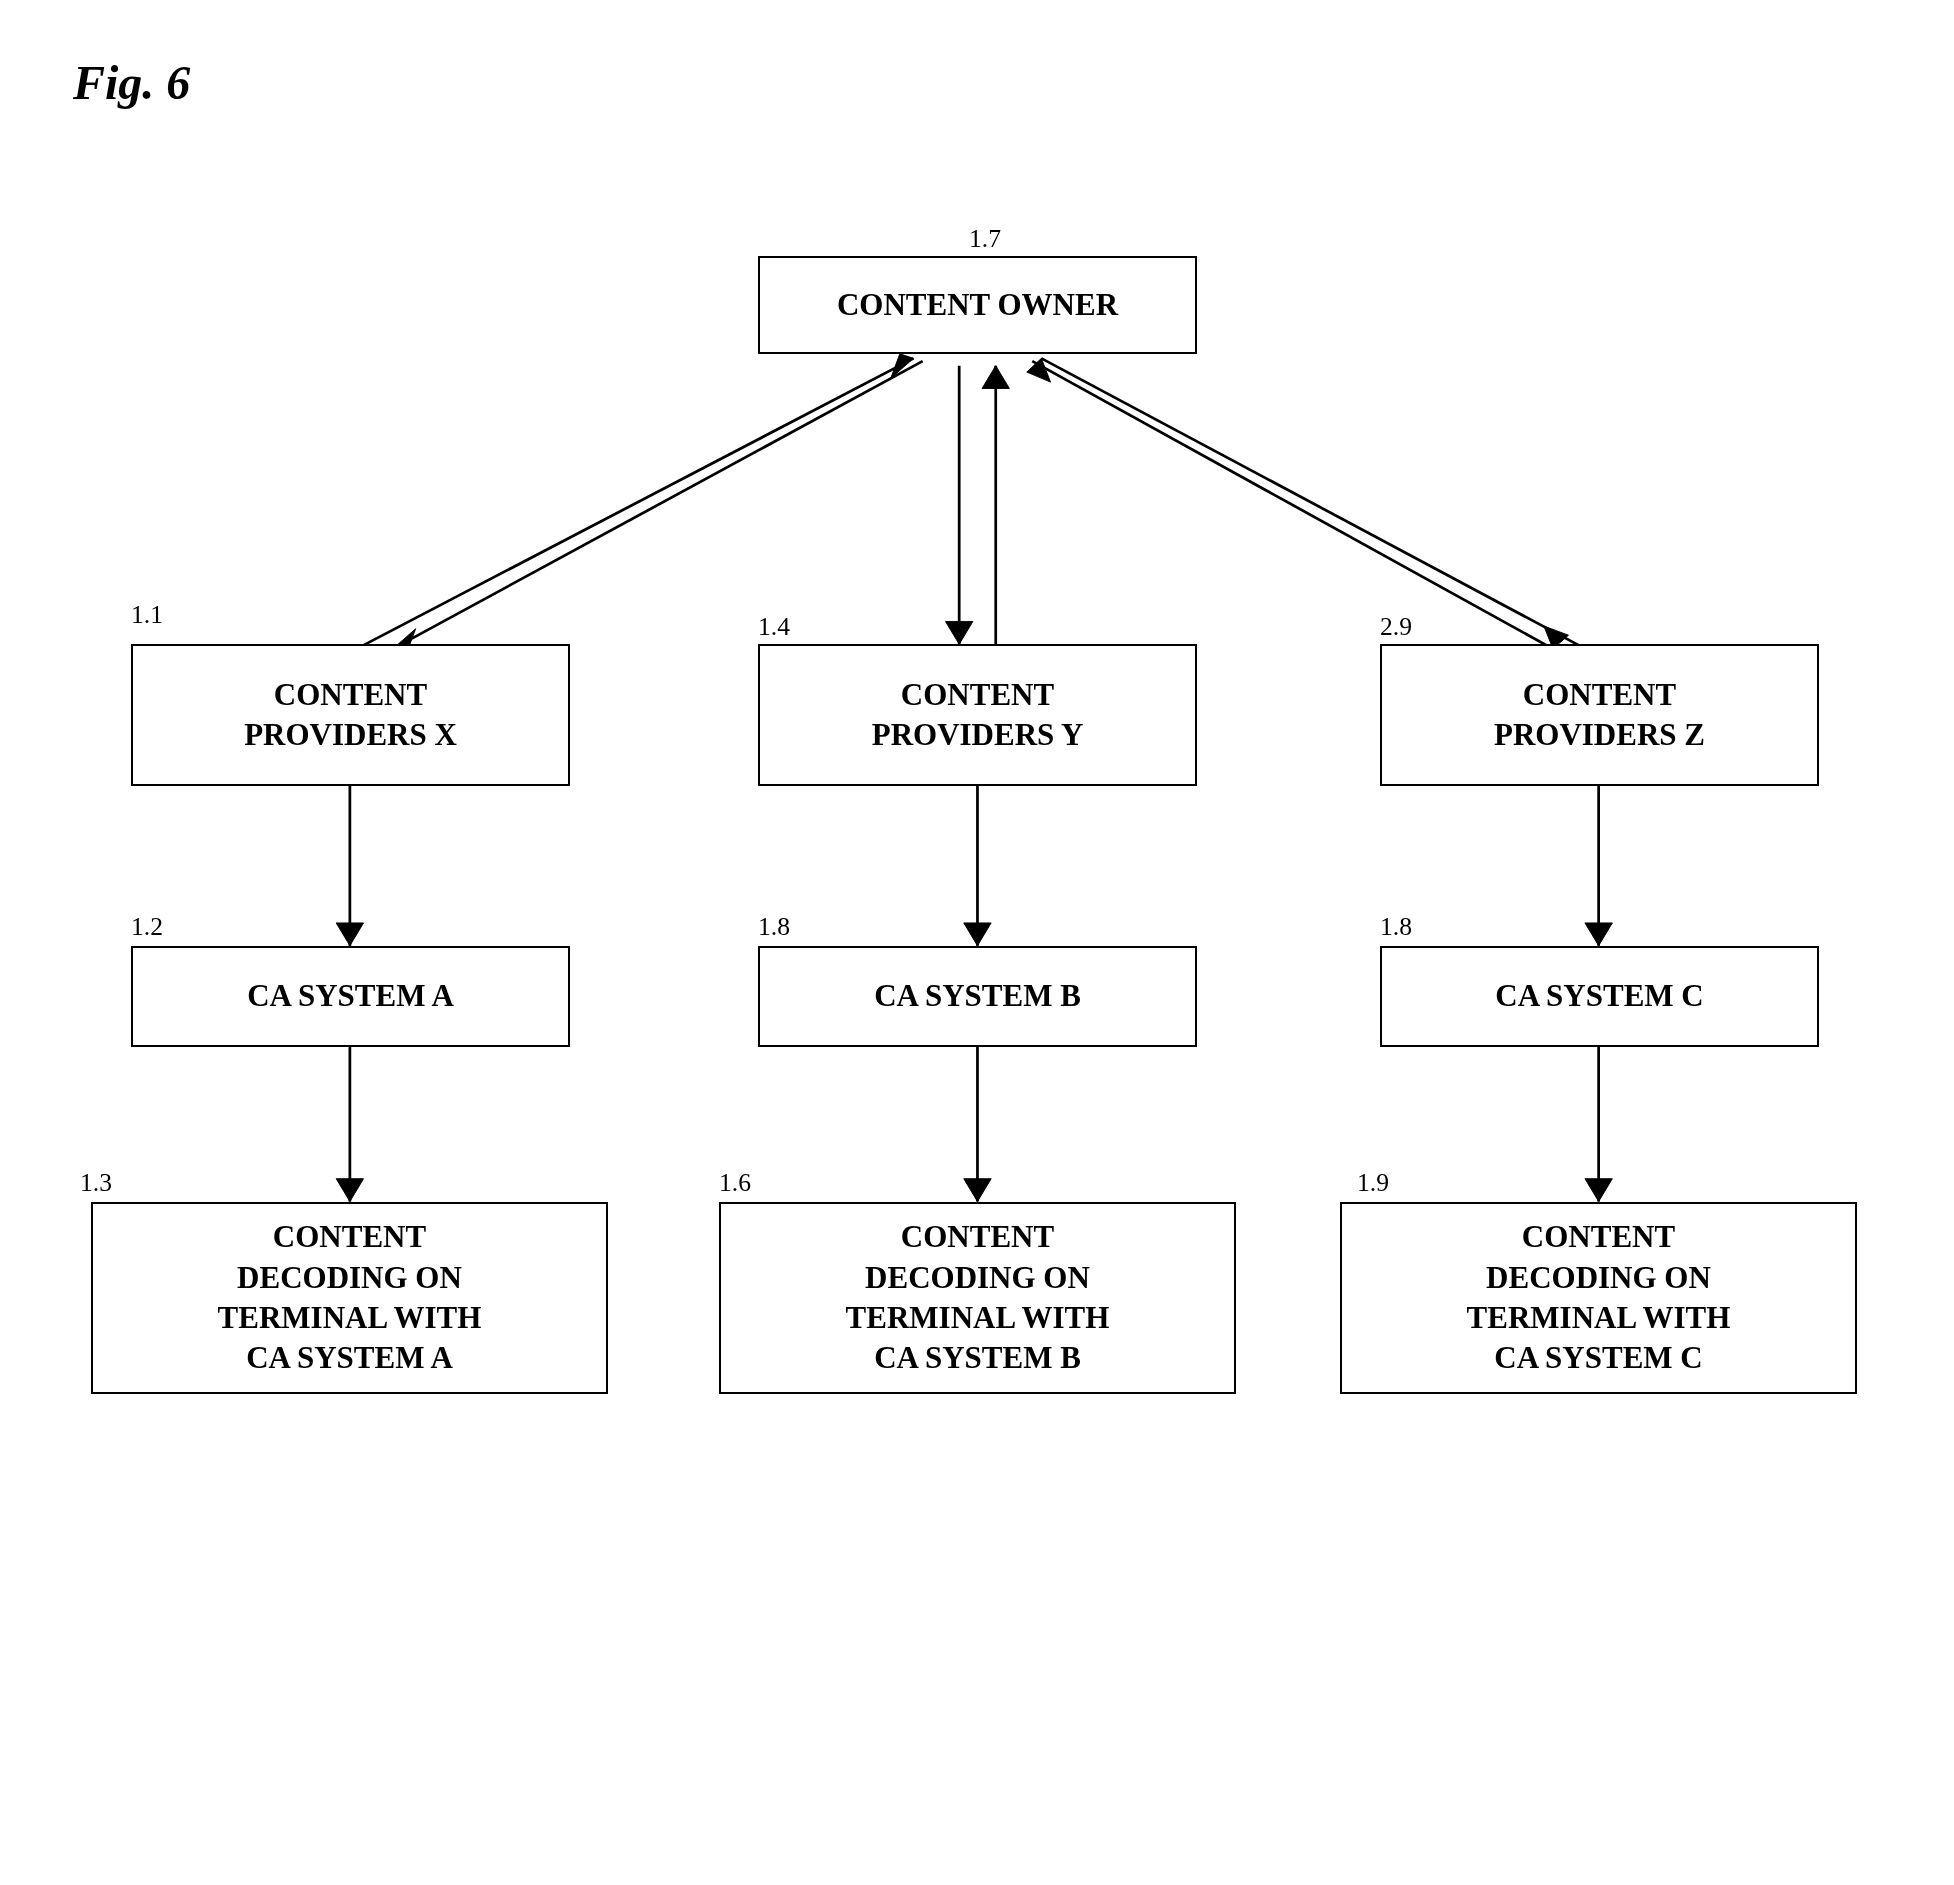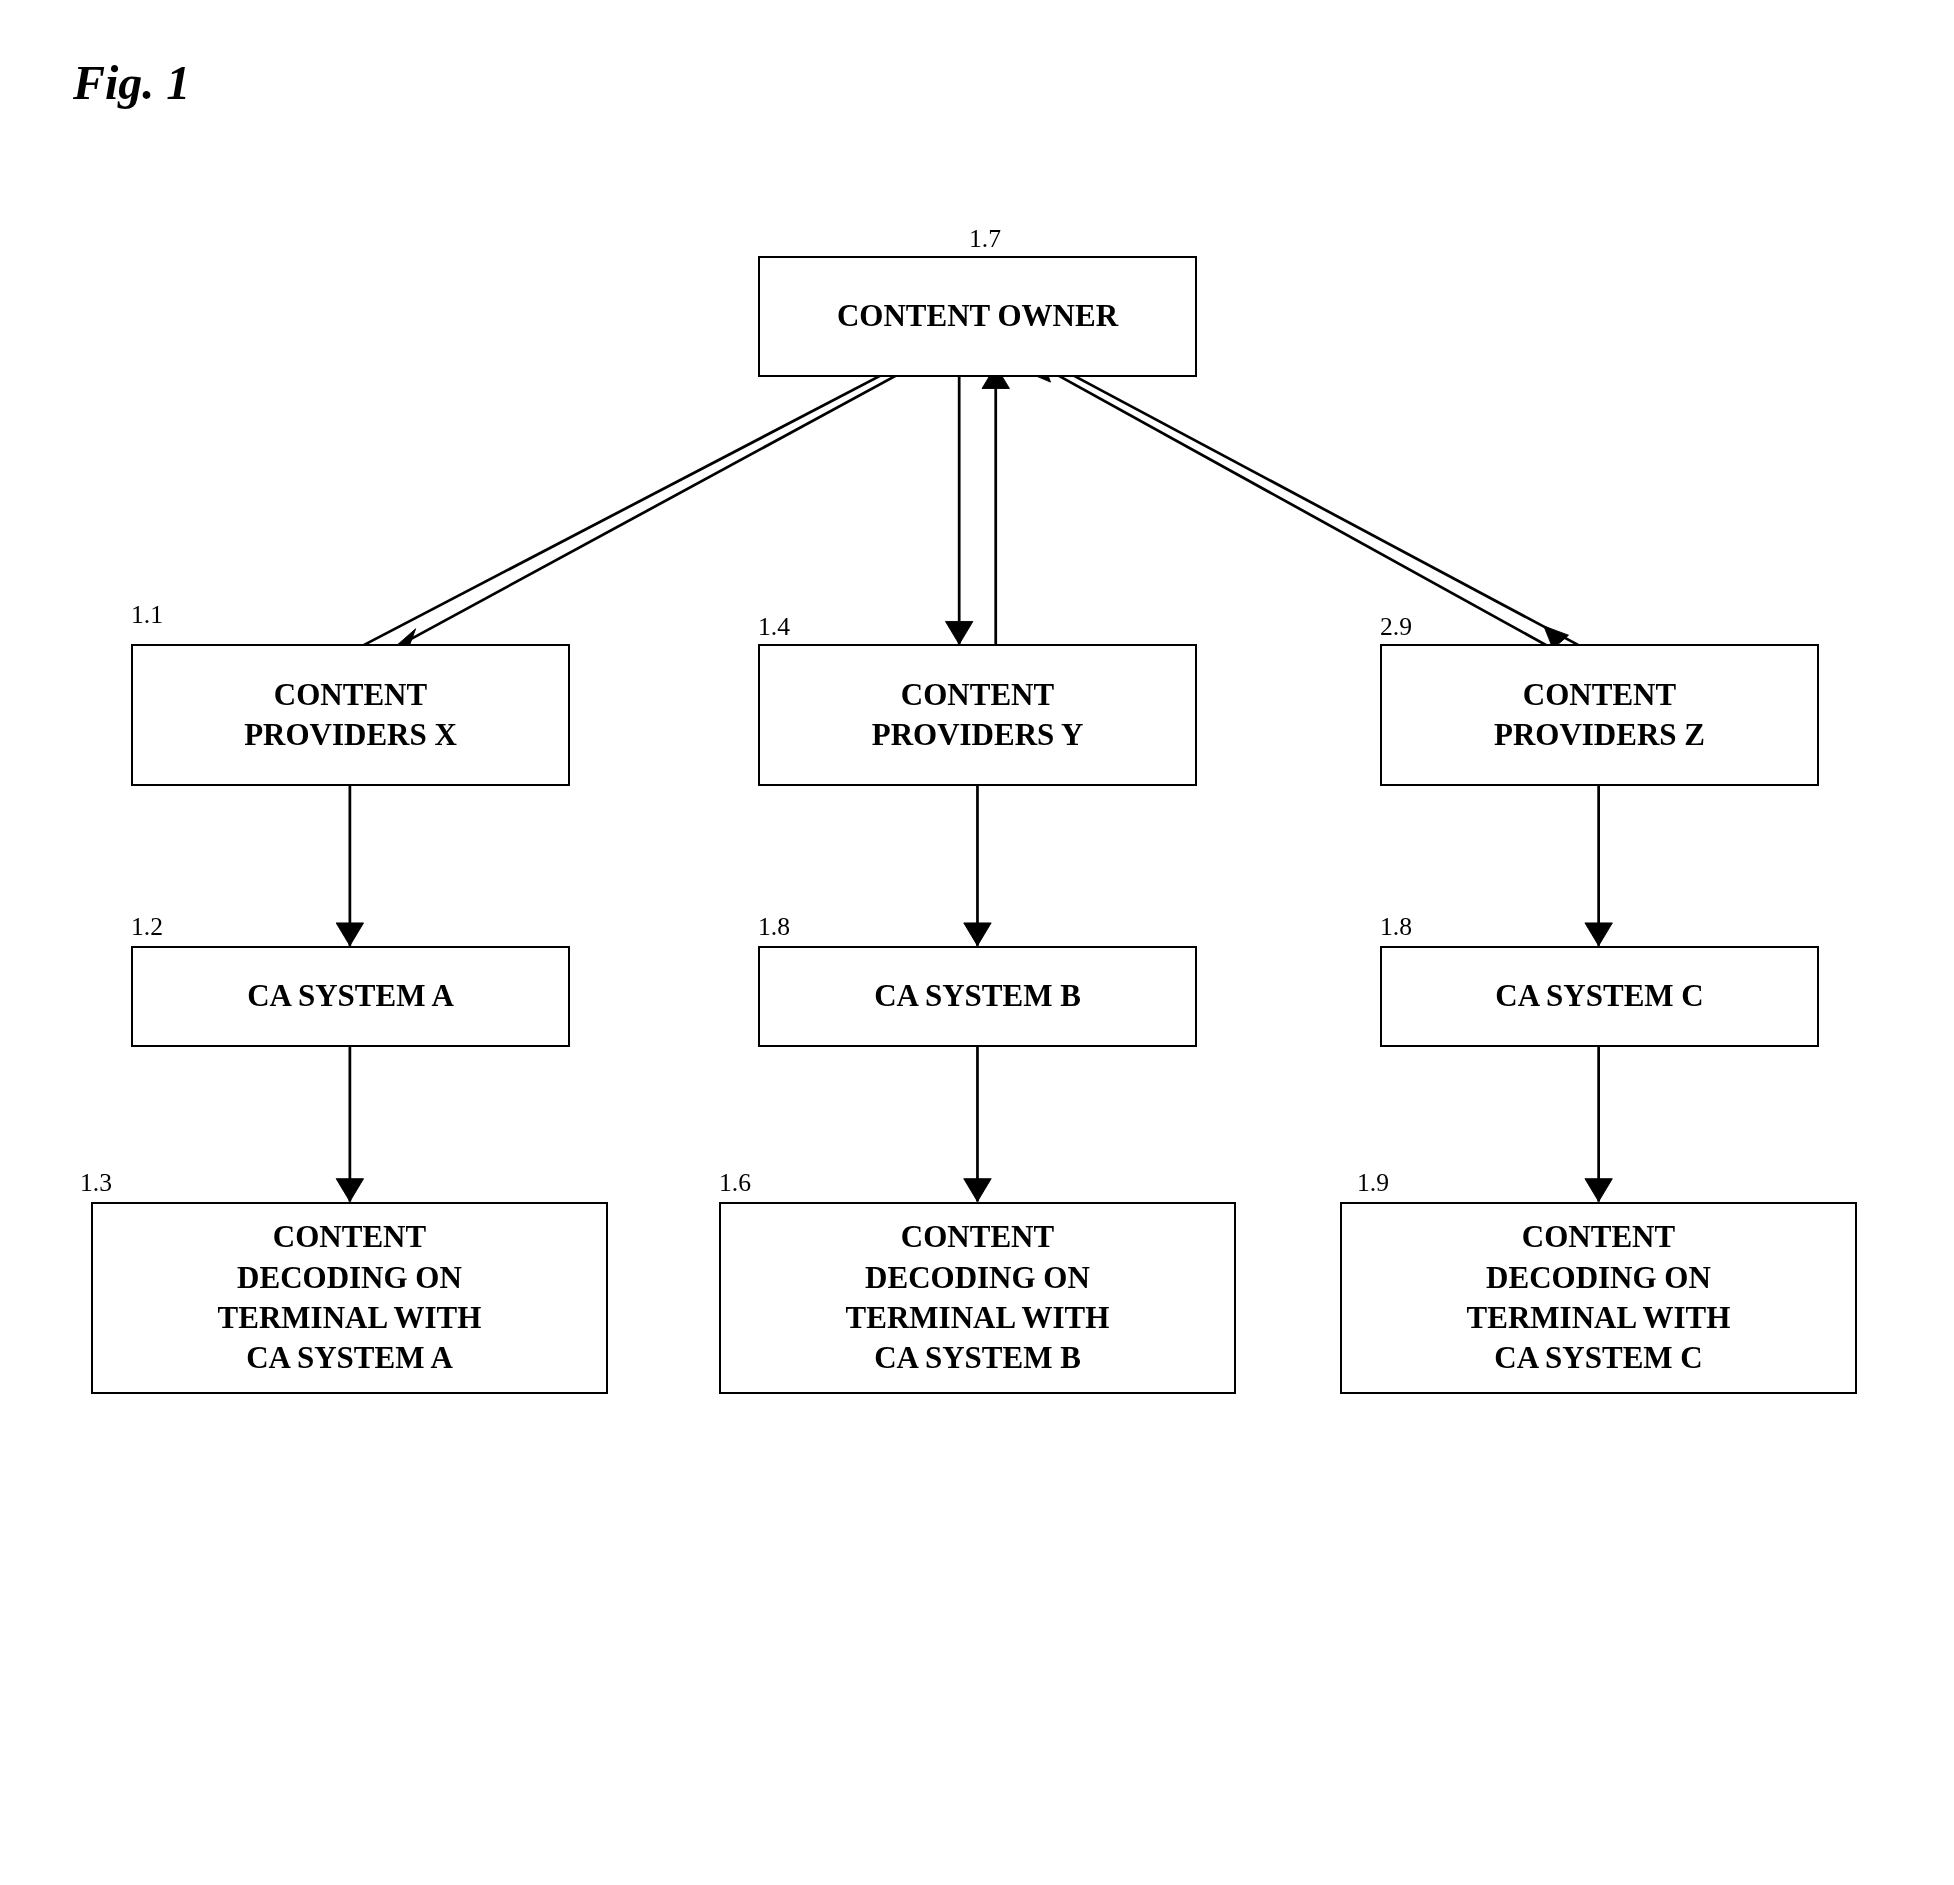--- a/index.html
+++ b/index.html
@@ -66,21 +66,21 @@
     }
 
     svg.arrows polygon {
       fill: #000;
       stroke: #000;
     }
   </style>
 </head>
 <body>
 
-<div class="fig-label">Fig. 1</div>
+<div class="fig-label">Fig. 6</div>
 
 <div class="diagram">
 
   <svg class="arrows" viewBox="0 0 2139 1900" width="1954" height="1736">
 
     <line x1="1010" y1="255" x2="430" y2="570"></line>
     <polygon points="430,570 455,548 445,575"></polygon>
 
     <line x1="396" y1="567" x2="1000" y2="252"></line>
     <polygon points="1000,252 975,274 985,247"></polygon>
@@ -109,21 +109,21 @@
     <line x1="1070" y1="1002" x2="1070" y2="1175"></line>
     <polygon points="1070,1175 1055,1150 1085,1150"></polygon>
 
     <line x1="1750" y1="720" x2="1750" y2="895"></line>
     <polygon points="1750,895 1735,870 1765,870"></polygon>
 
     <line x1="1750" y1="1002" x2="1750" y2="1175"></line>
     <polygon points="1750,1175 1735,1150 1765,1150"></polygon>
   </svg>
 
-  <div class="box" style="left:758px; top:128px; width:439px; height:121px;">
+  <div class="box" style="left:758px; top:128px; width:439px; height:98px;">
     <span>CONTENT OWNER</span>
   </div>
   <span class="node-label" style="left:969px; top:96px;">1.7</span>
 
   <div class="box" style="left:131px; top:516px; width:439px; height:142px;">
     <span style="white-space:pre-line">CONTENT
 PROVIDERS X</span>
   </div>
   <span class="node-label" style="left:131px; top:472px;text-align:right;">1.1</span>
 

